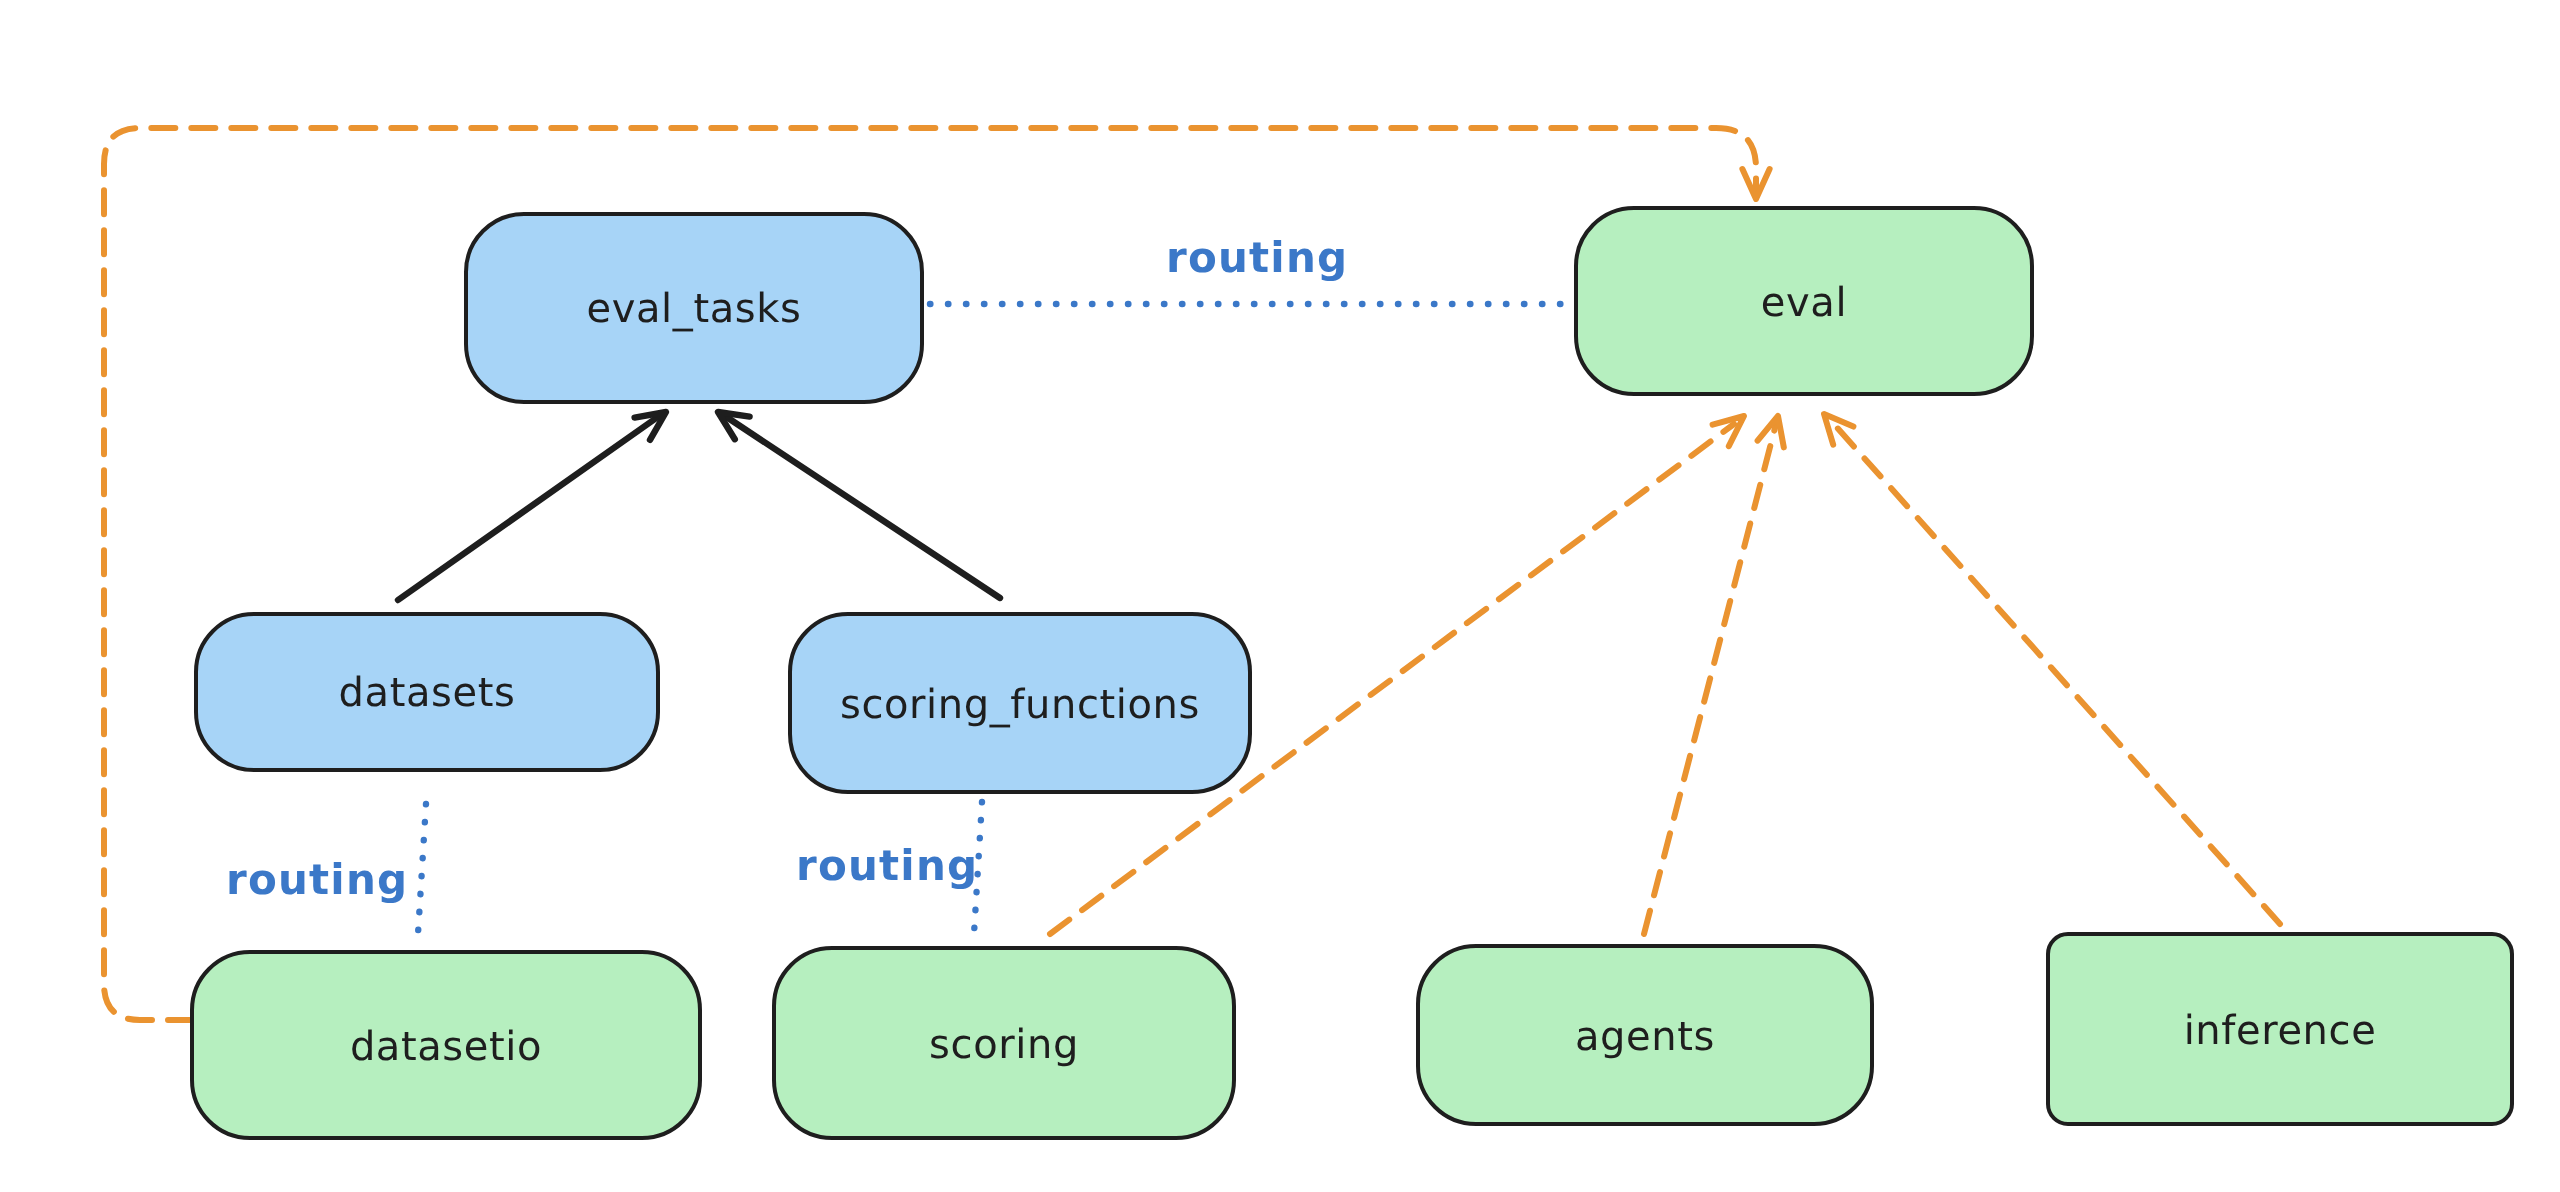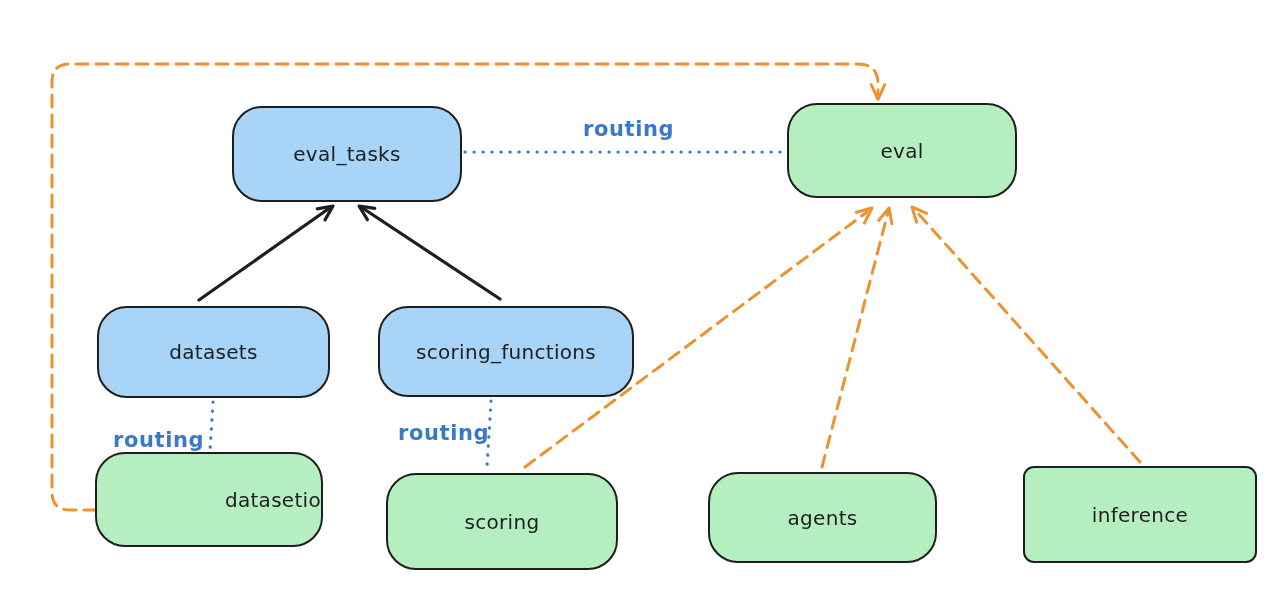--- a/index.html
+++ b/index.html
@@ -113,29 +113,29 @@
   </svg>
 
   <div class="node blue" style="left:232px; top:106px; width:230px; height:96px;">
     <span>eval_tasks</span>
   </div>
 
   <div class="node green" style="left:787px; top:103px; width:230px; height:95px;">
     <span>eval</span>
   </div>
 
-  <div class="node blue" style="left:97px; top:306px; width:233px; height:92px;border-radius:30px;">
+  <div class="node blue" style="left:97px; top:306px; width:233px; height:80px;border-radius:30px;">
     <span>datasets</span>
   </div>
 
-  <div class="node blue" style="left:378px; top:306px; width:256px; height:91px;">
+  <div class="node blue" style="left:394px; top:306px; width:232px; height:91px;">
     <span>scoring_functions</span>
   </div>
 
-  <div class="node green" style="left:95px; top:452px; width:228px; height:95px;justify-content:flex-end;">
+  <div class="node green" style="left:95px; top:475px; width:256px; height:95px;">
     <span>datasetio</span>
   </div>
 
   <div class="node green" style="left:386px; top:473px; width:232px; height:97px;">
     <span>scoring</span>
   </div>
 
   <div class="node green" style="left:708px; top:472px; width:229px; height:91px;">
     <span>agents</span>
   </div>

